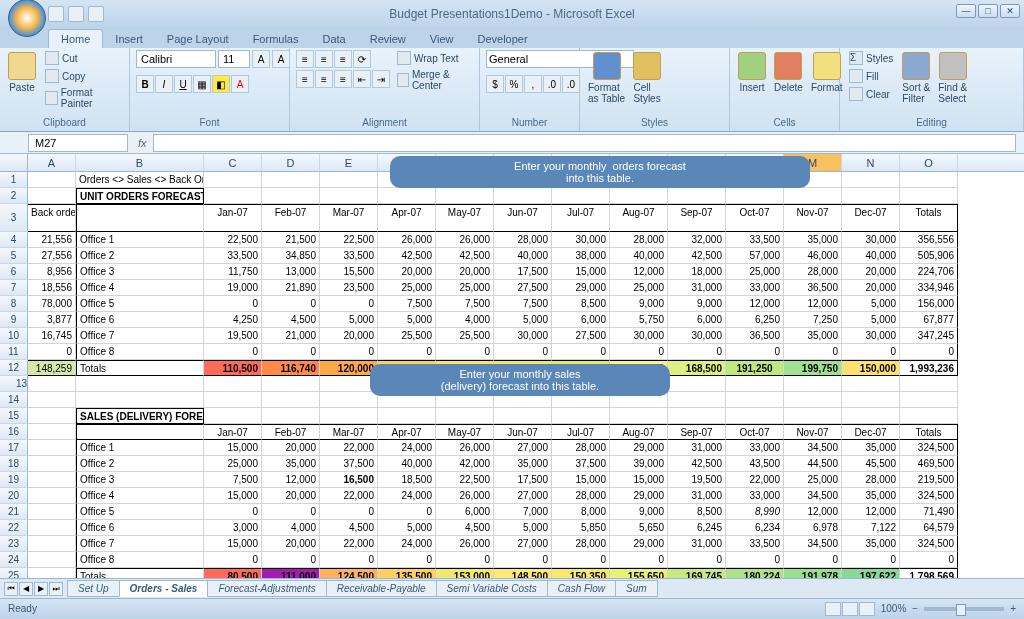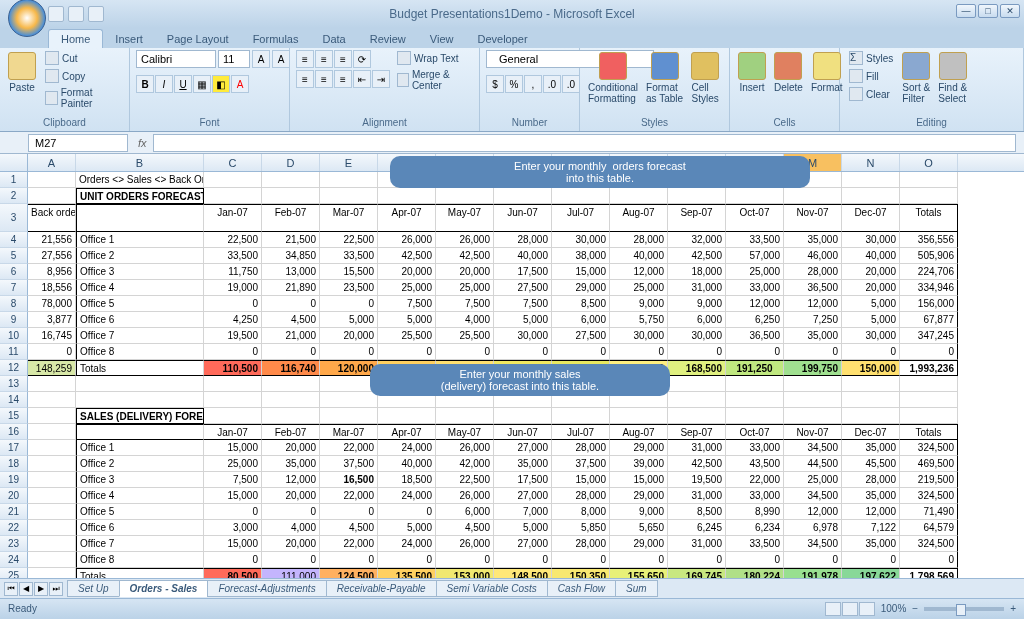--- a/index.html
+++ b/index.html
@@ -25,21 +25,21 @@
 .big-btn .ico { width: 28px; height: 28px; background: #f0d890; border: 1px solid #c0a050; border-radius: 3px; margin-bottom: 2px; }
 .small-btns { display: flex; flex-direction: column; gap: 2px; font-size: 10px; color: #2a4a6a; }
 .small-btn { display: flex; align-items: center; gap: 3px; cursor: pointer; padding: 1px 3px; }
 .small-btn .si { width: 14px; height: 14px; background: #e0e8f0; border: 1px solid #a0b8d0; }
 .font-row { display: flex; gap: 2px; margin-bottom: 3px; }
 .font-name { width: 80px; height: 18px; background: #fff; border: 1px solid #a0b8d0; font-size: 11px; padding: 1px 4px; }
 .font-size { width: 32px; height: 18px; background: #fff; border: 1px solid #a0b8d0; font-size: 11px; padding: 1px 4px; }
 .btn-grid { display: flex; gap: 1px; }
 .fbtn { width: 18px; height: 18px; background: #e8f0f8; border: 1px solid #b0c8de; display: flex; align-items: center; justify-content: center; font-size: 10px; cursor: pointer; }
 .align-group { display: flex; flex-direction: column; gap: 2px; }
-.combo { height: 18px; background: #fff; border: 1px solid #a0b8d0; font-size: 11px; padding: 1px 12px; min-width: 80px; }
+.combo { height: 18px; background: #fff; border: 1px solid #a0b8d0; font-size: 11px; padding: 1px 2px; min-width: 80px; }
 
 .name-box-row { height: 22px; background: #e8f0f8; border-bottom: 1px solid #a0b8d0; display: flex; align-items: center; }
 .name-box { width: 100px; height: 18px; background: #fff; border: 1px solid #a0b8d0; margin: 0 4px 0 28px; font-size: 11px; padding: 1px 6px; }
 .fx-label { font-style: italic; font-size: 11px; color: #666; margin: 0 6px; }
 .formula-bar { flex: 1; height: 18px; background: #fff; border: 1px solid #a0b8d0; margin-right: 8px; }
 
 .sheet-area { position: relative; background: #fff; height: 424px; overflow: hidden; }
 .col-headers { display: flex; height: 18px; background: linear-gradient(#f4f8fc,#dce8f4); border-bottom: 1px solid #9ab8d6; position: sticky; top: 0; }
 .corner { width: 28px; border-right: 1px solid #9ab8d6; background: linear-gradient(#f4f8fc,#dce8f4); }
 .col-h { border-right: 1px solid #c8d8e8; text-align: center; font-size: 11px; color: #2a4a6a; line-height: 18px; cursor: pointer; }
@@ -185,25 +185,20 @@
         <div class="fbtn">%</div>
         <div class="fbtn">,</div>
         <div class="fbtn">.0</div>
         <div class="fbtn">.0</div>
       </div>
     </div>
     <div class="ribbon-group-label">Number</div>
   </div>
   <div class="ribbon-group" style="width:150px">
     <div class="ribbon-content">
-      <div class="big-btn">
-          <div class="ico" style="background:#f06060"></div>
-          <span style="white-space:pre">Conditional
-Formatting</span>
-        </div>
       <div class="big-btn">
           <div class="ico" style="background:#6090d0"></div>
           <span style="white-space:pre">Format
 as Table</span>
         </div>
       <div class="big-btn">
           <div class="ico" style="background:#e0c060"></div>
           <span style="white-space:pre">Cell
 Styles</span>
         </div>
@@ -290,21 +285,21 @@
         <div class="row-h" style="height: 28px; line-height: 28px;">3</div>
         <div class="row-h" style="height: 16px; line-height: 16px;">4</div>
         <div class="row-h" style="height: 16px; line-height: 16px;">5</div>
         <div class="row-h" style="height: 16px; line-height: 16px;">6</div>
         <div class="row-h" style="height: 16px; line-height: 16px;">7</div>
         <div class="row-h" style="height: 16px; line-height: 16px;">8</div>
         <div class="row-h" style="height: 16px; line-height: 16px;">9</div>
         <div class="row-h" style="height: 16px; line-height: 16px;">10</div>
         <div class="row-h" style="height: 16px; line-height: 16px;">11</div>
         <div class="row-h" style="height: 16px; line-height: 16px;">12</div>
-        <div class="row-h" style="height: 16px; line-height: 16px;">13</div>
+        <div class="row-h" style="height: 16px; line-height: 16px; text-align: right;">13</div>
         <div class="row-h" style="height: 16px; line-height: 16px;">14</div>
         <div class="row-h" style="height: 16px; line-height: 16px;">15</div>
         <div class="row-h" style="height: 16px; line-height: 16px;">16</div>
         <div class="row-h" style="height: 16px; line-height: 16px;">17</div>
         <div class="row-h" style="height: 16px; line-height: 16px;">18</div>
         <div class="row-h" style="height: 16px; line-height: 16px;">19</div>
         <div class="row-h" style="height: 16px; line-height: 16px;">20</div>
         <div class="row-h" style="height: 16px; line-height: 16px;">21</div>
         <div class="row-h" style="height: 16px; line-height: 16px;">22</div>
         <div class="row-h" style="height: 16px; line-height: 16px;">23</div>
@@ -657,21 +652,21 @@
           <div class="cell txt" style="width: 128px; border-left: 1px solid rgb(0, 0, 0);">Office 5</div>
           <div class="cell " style="width: 58px;">0</div>
           <div class="cell " style="width: 58px;">0</div>
           <div class="cell " style="width: 58px;">0</div>
           <div class="cell " style="width: 58px;">0</div>
           <div class="cell " style="width: 58px;">6,000</div>
           <div class="cell " style="width: 58px;">7,000</div>
           <div class="cell " style="width: 58px;">8,000</div>
           <div class="cell " style="width: 58px;">9,000</div>
           <div class="cell " style="width: 58px;">8,500</div>
-          <div class="cell " style="width: 58px;">8,990</div>
+          <div class="cell " style="width: 58px; font-style: italic;">8,990</div>
           <div class="cell " style="width: 58px;">12,000</div>
           <div class="cell " style="width: 58px;">12,000</div>
           <div class="cell " style="width: 58px; border-right: 1px solid rgb(0, 0, 0);">71,490</div>
         </div>
         <div class="row" style="height: 16px;">
           <div class="cell " style="width: 48px;"></div>
           <div class="cell txt" style="width: 128px; border-left: 1px solid rgb(0, 0, 0);">Office 6</div>
           <div class="cell " style="width: 58px;">3,000</div>
           <div class="cell " style="width: 58px;">4,000</div>
           <div class="cell " style="width: 58px;">4,500</div>
@@ -717,21 +712,21 @@
           <div class="cell " style="width: 58px;">0</div>
           <div class="cell " style="width: 58px;">0</div>
           <div class="cell " style="width: 58px;">0</div>
           <div class="cell " style="width: 58px;">0</div>
           <div class="cell " style="width: 58px; border-right: 1px solid rgb(0, 0, 0);">0</div>
         </div>
         <div class="row" style="height: 16px;">
           <div class="cell " style="width: 48px;"></div>
           <div class="cell txt" style="width: 128px; border-left: 1px solid rgb(0, 0, 0); border-top: 1px solid rgb(0, 0, 0); border-bottom: 1px solid rgb(0, 0, 0);">Totals</div>
           <div class="cell " style="width: 58px; background: rgb(255, 106, 90); font-weight: bold; border-top: 1px solid rgb(0, 0, 0); border-bottom: 1px solid rgb(0, 0, 0);">80,500</div>
-          <div class="cell " style="width: 58px; background: #c4b5fd; font-weight: normal; border-top: 1px solid rgb(0, 0, 0); border-bottom: 1px solid rgb(0, 0, 0);">111,000</div>
+          <div class="cell " style="width: 58px; background: #a21caf; font-weight: bold; border-top: 1px solid rgb(0, 0, 0); border-bottom: 1px solid rgb(0, 0, 0);">111,000</div>
           <div class="cell " style="width: 58px; background: rgb(255, 176, 96); font-weight: bold; border-top: 1px solid rgb(0, 0, 0); border-bottom: 1px solid rgb(0, 0, 0);">124,500</div>
           <div class="cell " style="width: 58px; background: rgb(255, 208, 96); font-weight: bold; border-top: 1px solid rgb(0, 0, 0); border-bottom: 1px solid rgb(0, 0, 0);">135,500</div>
           <div class="cell " style="width: 58px; background: rgb(240, 232, 112); font-weight: bold; border-top: 1px solid rgb(0, 0, 0); border-bottom: 1px solid rgb(0, 0, 0);">153,000</div>
           <div class="cell " style="width: 58px; background: rgb(255, 232, 120); font-weight: bold; border-top: 1px solid rgb(0, 0, 0); border-bottom: 1px solid rgb(0, 0, 0);">148,500</div>
           <div class="cell " style="width: 58px; background: rgb(248, 232, 112); font-weight: bold; border-top: 1px solid rgb(0, 0, 0); border-bottom: 1px solid rgb(0, 0, 0);">150,350</div>
           <div class="cell " style="width: 58px; background: rgb(232, 240, 120); font-weight: bold; border-top: 1px solid rgb(0, 0, 0); border-bottom: 1px solid rgb(0, 0, 0);">155,650</div>
           <div class="cell " style="width: 58px; background: rgb(200, 232, 128); font-weight: bold; border-top: 1px solid rgb(0, 0, 0); border-bottom: 1px solid rgb(0, 0, 0);">169,745</div>
           <div class="cell " style="width: 58px; background: rgb(176, 224, 136); font-weight: bold; border-top: 1px solid rgb(0, 0, 0); border-bottom: 1px solid rgb(0, 0, 0);">180,224</div>
           <div class="cell " style="width: 58px; background: rgb(152, 224, 144); font-weight: bold; border-top: 1px solid rgb(0, 0, 0); border-bottom: 1px solid rgb(0, 0, 0);">191,978</div>
           <div class="cell " style="width: 58px; background: rgb(136, 216, 152); font-weight: bold; border-top: 1px solid rgb(0, 0, 0); border-bottom: 1px solid rgb(0, 0, 0);">197,622</div>

